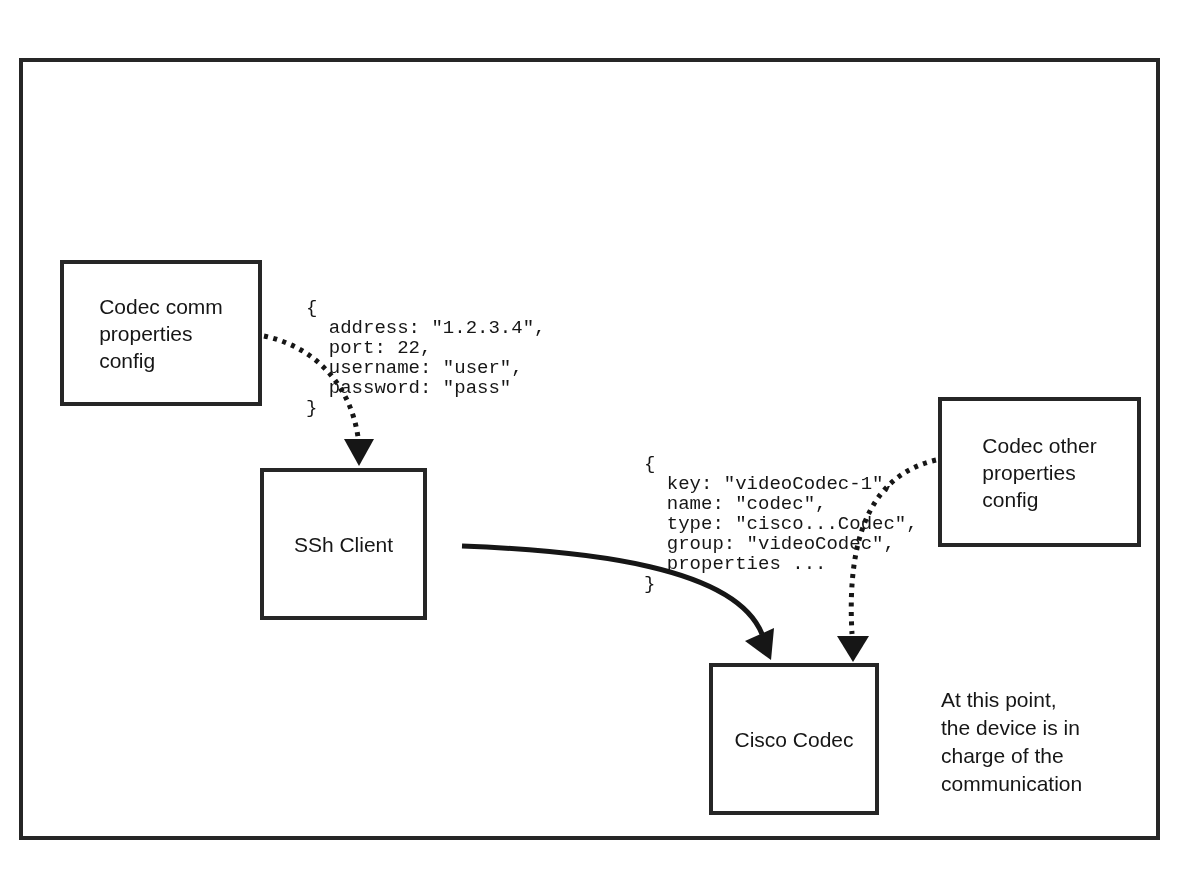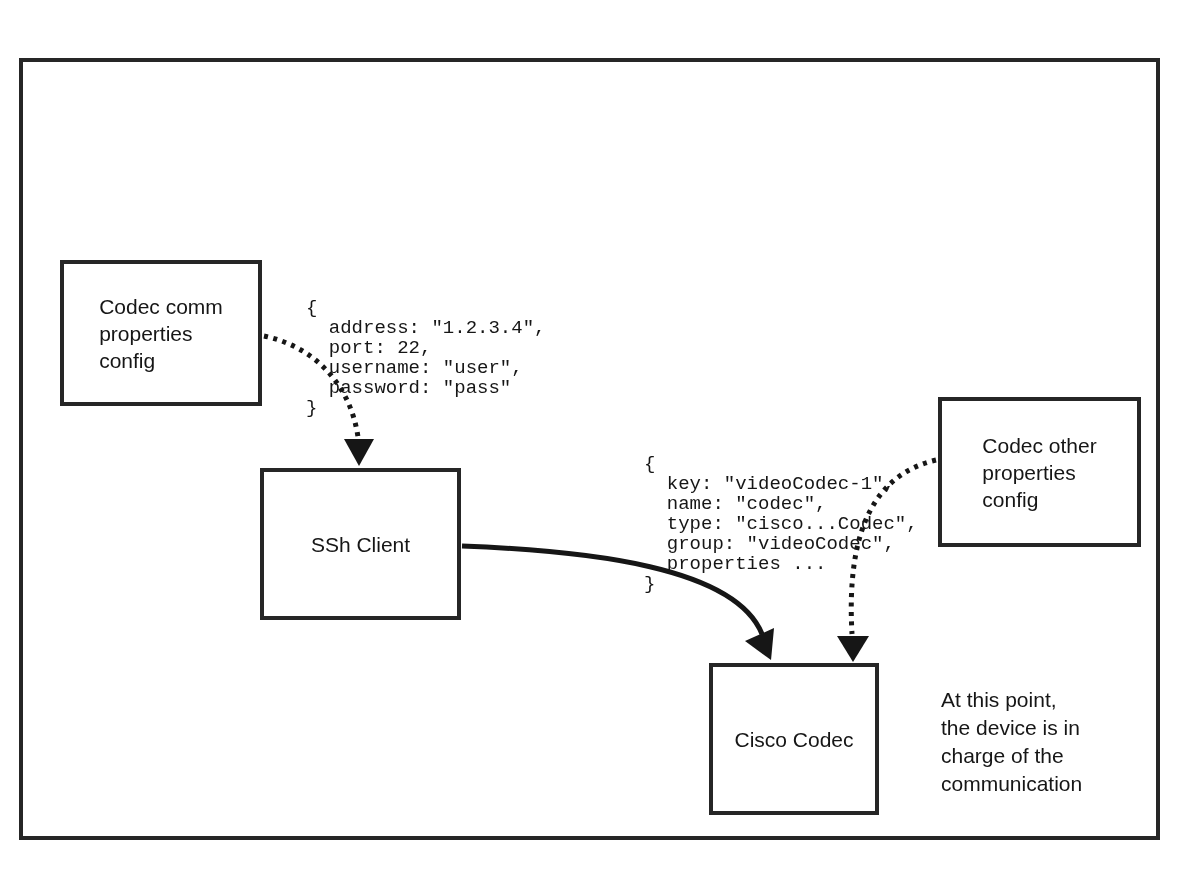--- a/index.html
+++ b/index.html
@@ -37,21 +37,21 @@
     background: #ffffff;
     display: flex;
     align-items: center;
     justify-content: center;
     text-align: left;
     font-size: 21px;
     line-height: 27px;
     white-space: pre-line;
   }
   .b-comm  { left: 60px;  top: 260px; width: 202px; height: 146px; }
-  .b-ssh   { left: 260px; top: 468px; width: 201px; height: 152px; }
+  .b-ssh   { left: 260px; top: 468px; width: 167px; height: 152px; }
   .b-other { left: 938px; top: 385px; width: 203px; height: 150px; margin-top: 12px; }
   .b-cisco { left: 709px; top: 663px; width: 170px; height: 152px; }
   .code {
     position: absolute;
     margin: 0;
     font-family: "Liberation Mono", monospace;
     font-size: 19px;
     line-height: 20px;
     white-space: pre;
     color: #161616;

